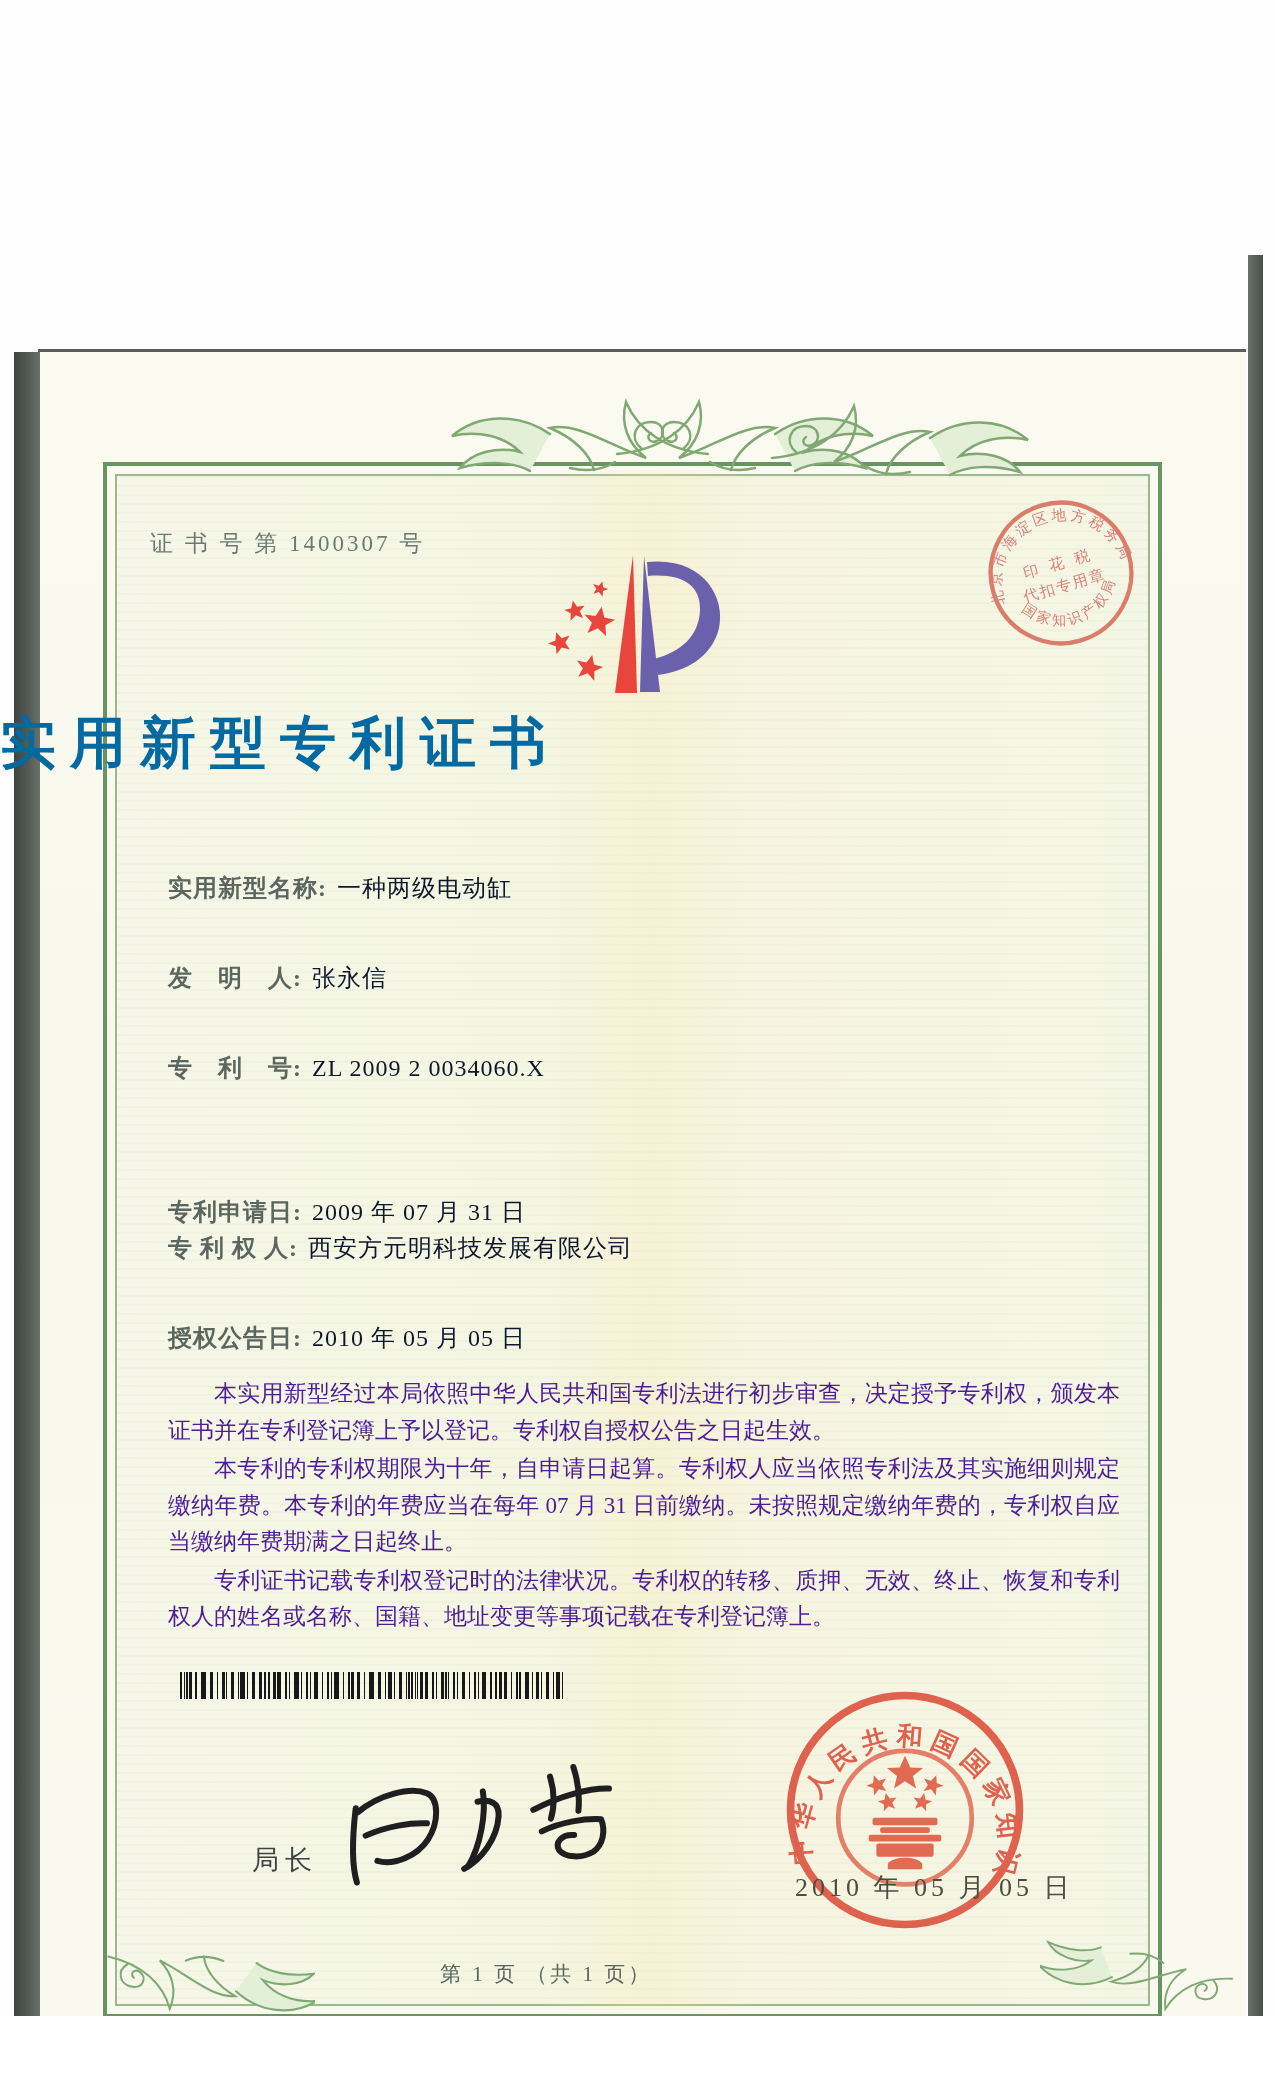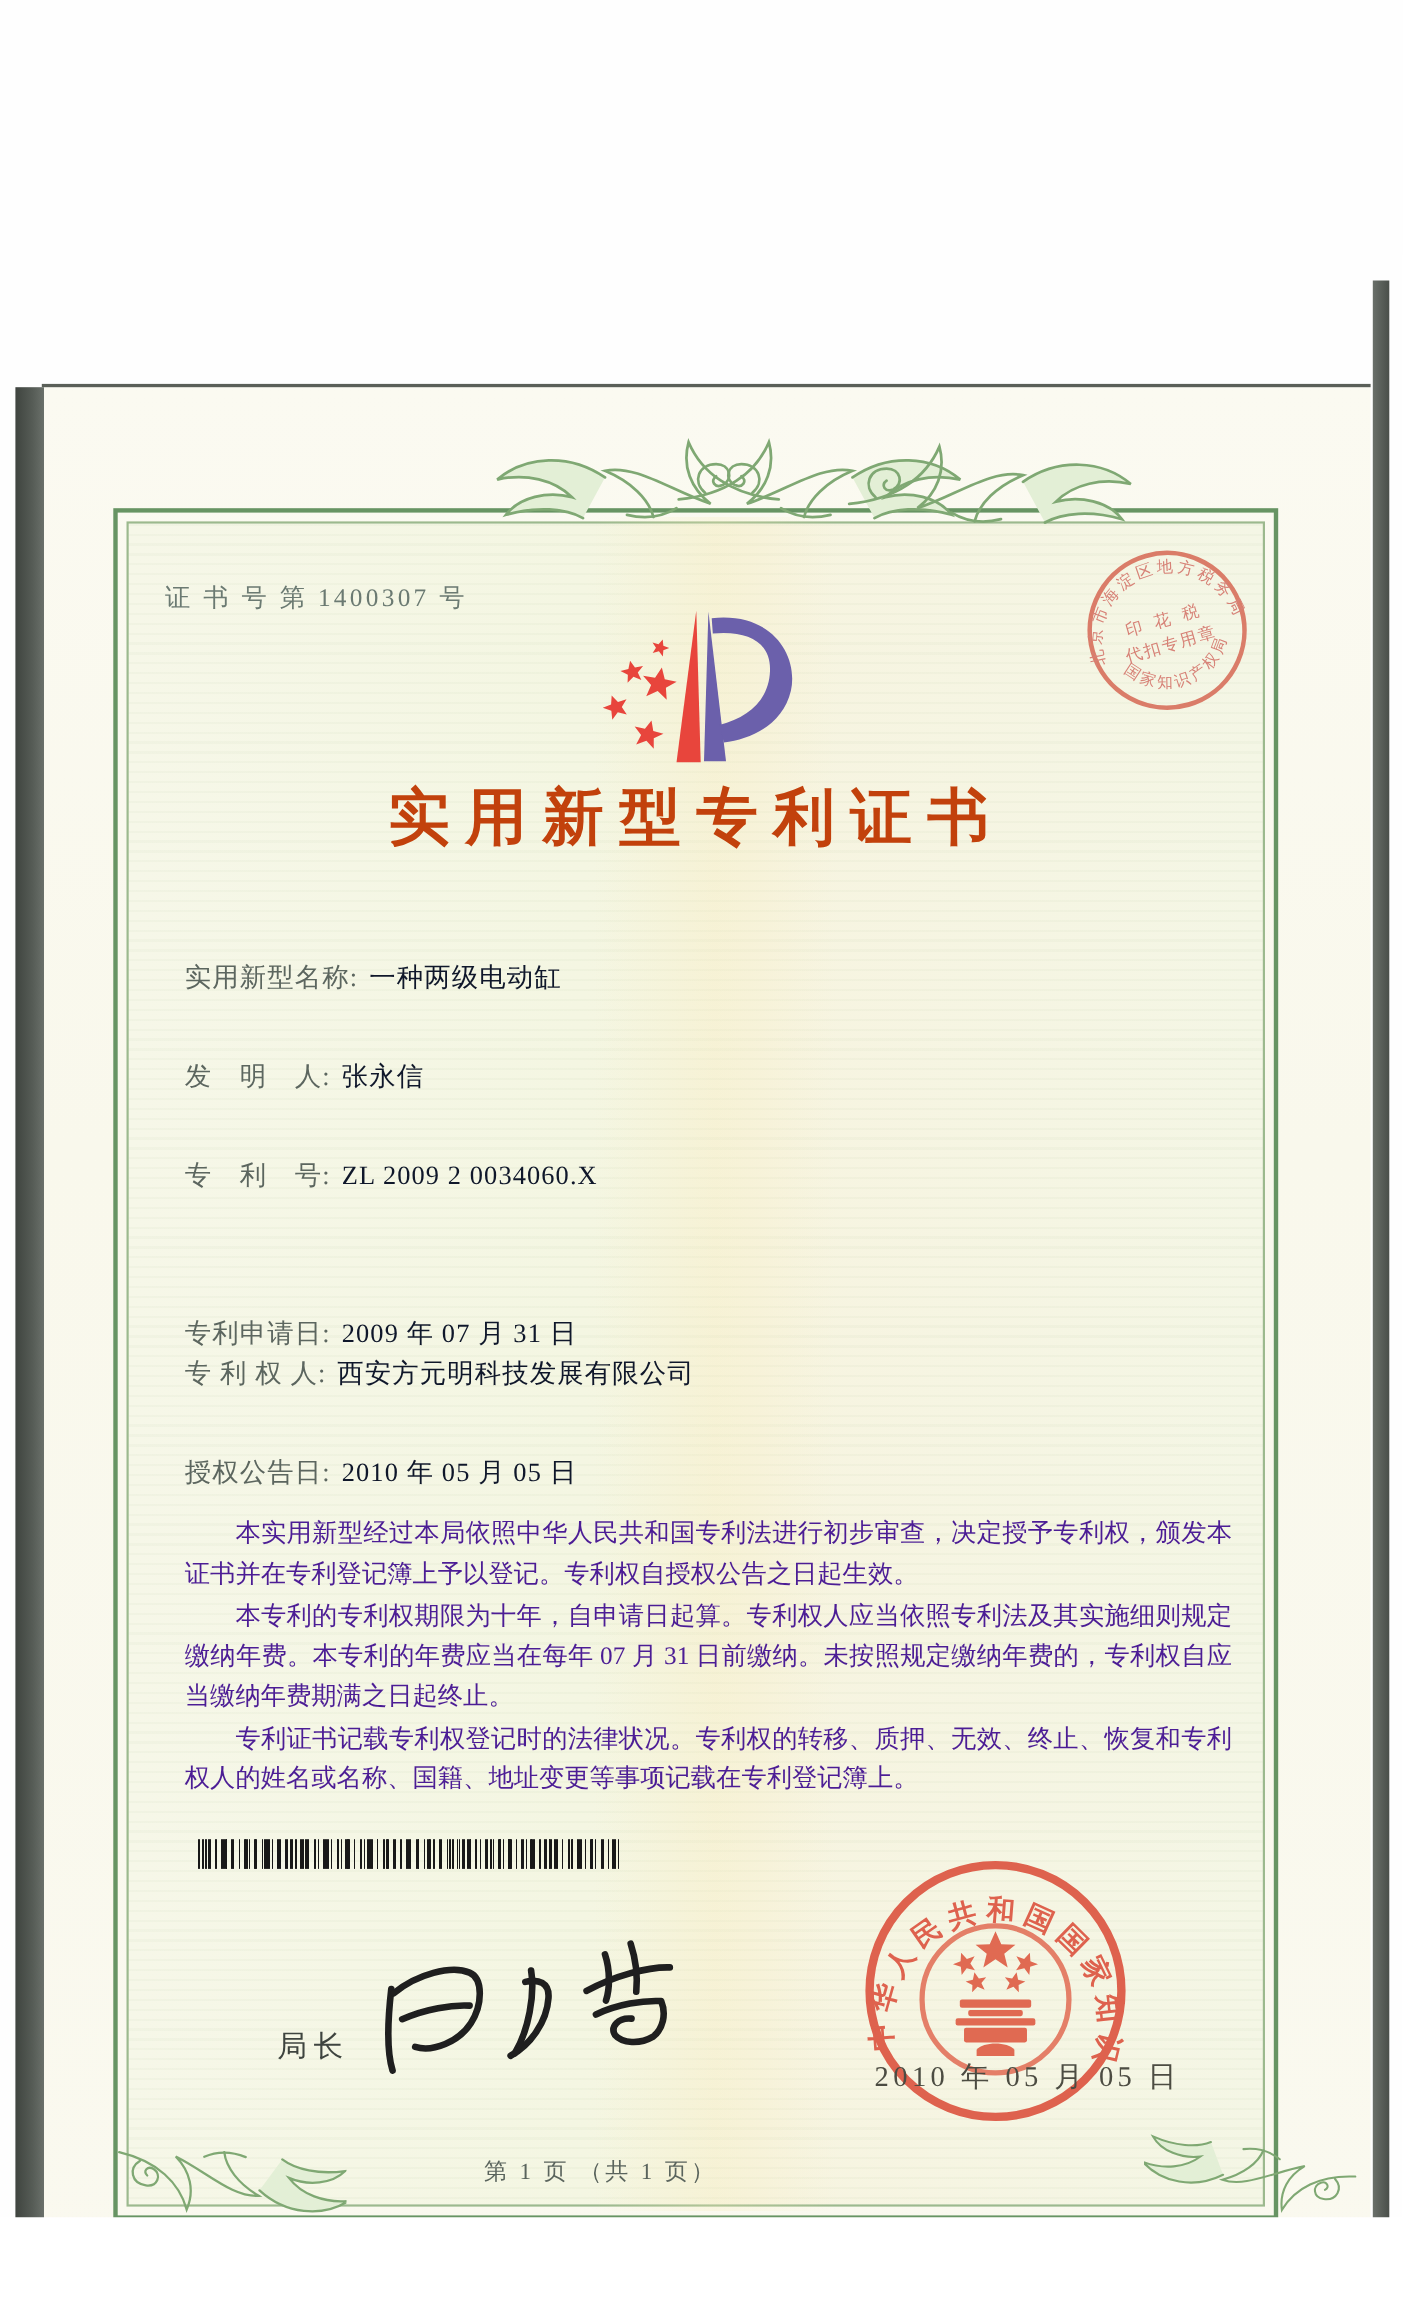--- a/index.html
+++ b/index.html
@@ -22,24 +22,24 @@
     border:4px solid #679463;box-sizing:border-box;}
   .frame-inner{position:absolute;left:8px;top:8px;right:8px;bottom:8px;
     border:2px solid #9cb98e;
     background:
       repeating-linear-gradient(180deg,rgba(140,170,120,0.05) 0 2px,rgba(255,255,255,0) 2px 9px),
       linear-gradient(90deg,#f6f7e8 0%,#f4f6e2 40%,#f7f4e0 55%,#f4f6e5 100%);}
   .scan-glow{position:absolute;left:540px;top:470px;width:220px;height:1540px;
     background:linear-gradient(90deg,rgba(246,234,180,0) ,rgba(246,234,180,0.25),rgba(246,234,180,0));pointer-events:none;}
   
   .certno{position:absolute;left:150px;top:528px;font-size:23px;letter-spacing:3px;color:#6b7a72;}
-  .title{position:absolute;left:0;top:706px;width:1266px;text-align:center;
-    font-size:56px;font-weight:bold;letter-spacing:14px;color:#c2410c;}
+  .title{position:absolute;left:0;top:706px;width:1266px;
+    font-size:56px;font-weight:bold;letter-spacing:14px;color:#0369a1;}
   .field{position:absolute;left:168px;font-size:24px;color:#5c665f;letter-spacing:1px;white-space:nowrap;}
-  .field .lbl{letter-spacing:1px;}
+  .field .lbl{letter-spacing:1px;font-weight:bold;}
   .field .val{margin-left:10px;color:#0f172a;}
   .bodytext{position:absolute;left:168px;top:1376px;width:952px;
     font-size:23px;line-height:36.5px;color:#4c1d95;text-align:justify;}
   .bodytext p{margin:0 0 2px 0;text-indent:2em;}
   .barcode{position:absolute;left:180px;top:1672px;width:384px;height:27px;
     background:
       repeating-linear-gradient(90deg,#181818 0 2px,transparent 2px 4px,#181818 4px 5px,transparent 5px 9px,#181818 9px 12px,transparent 12px 14px,transparent 14px 16px,#181818 16px 17px,transparent 17px 21px),
       repeating-linear-gradient(90deg,transparent 0 6px,#181818 6px 8px,transparent 8px 15px,#181818 15px 16px,transparent 16px 23px,#181818 23px 26px,transparent 26px 37px);}
   .director{position:absolute;left:252px;top:1842px;font-size:27px;color:#3e443f;letter-spacing:6px;}
   .sig-wrap{position:absolute;left:330px;top:1762px;width:290px;height:150px;}

